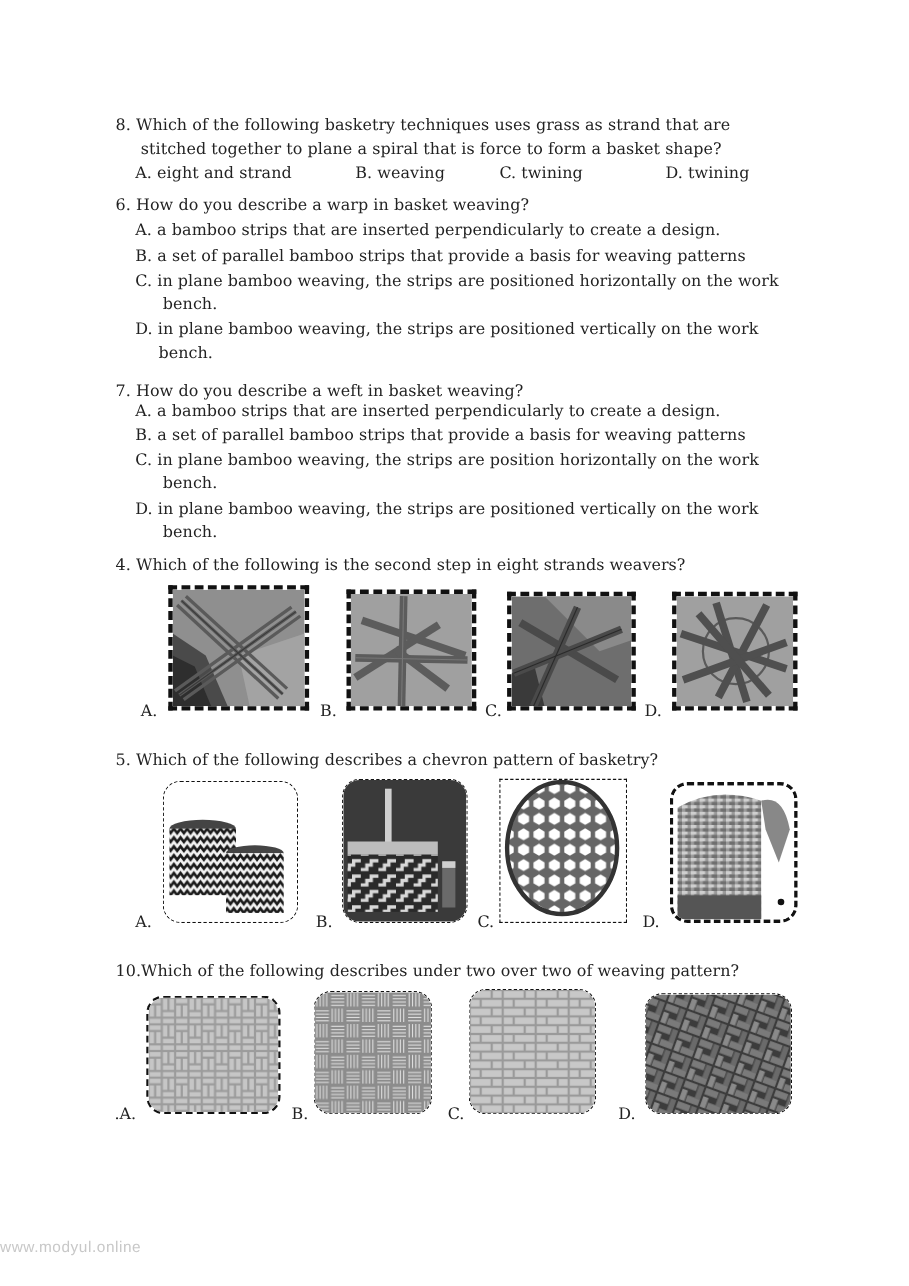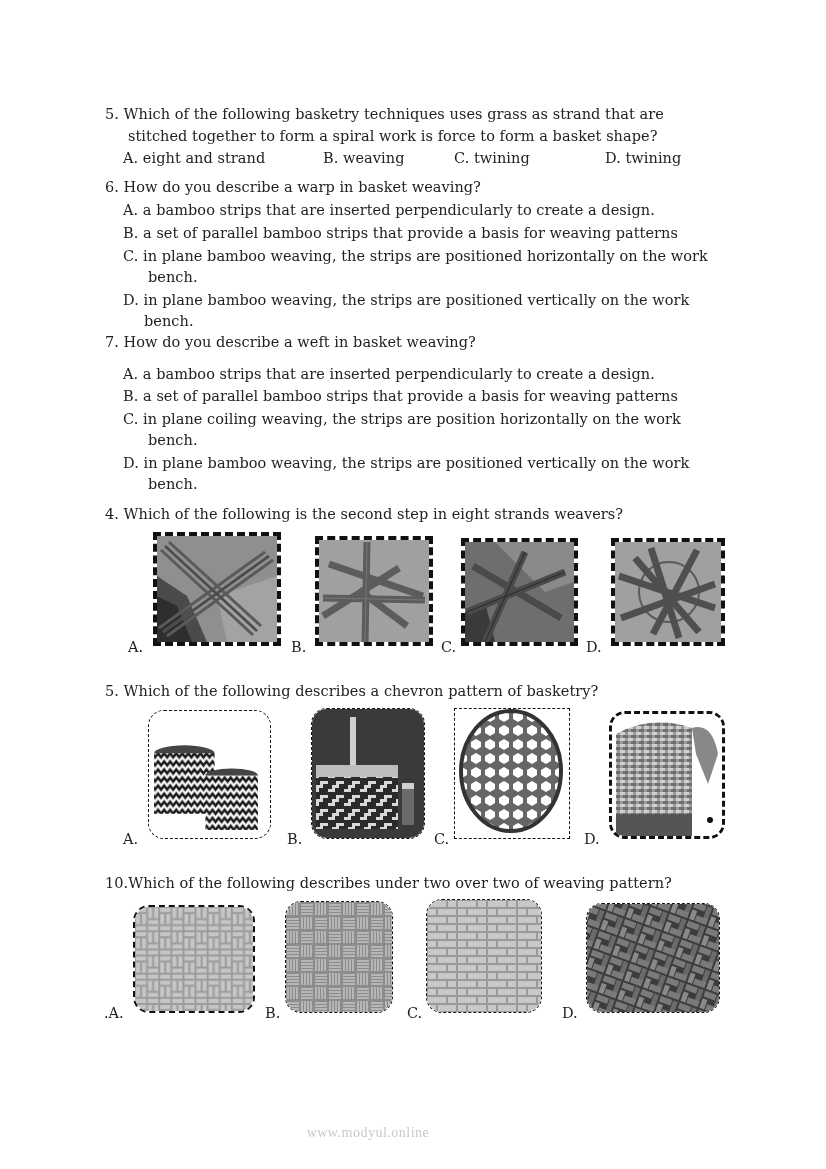--- a/index.html
+++ b/index.html
@@ -2,45 +2,45 @@
 <html><head>
 <meta charset="utf-8">
 <style>
   html, body { margin: 0; padding: 0; background: #ffffff; }
   body { width: 826px; height: 1169px; position: relative; overflow: hidden;
          font-family: "DejaVu Serif", "Liberation Serif", serif; color: #222; }
   .txt { position: absolute; font-size: 14.5px; line-height: 20px; white-space: nowrap; letter-spacing: 0.05px; }
   .lbl { position: absolute; font-size: 14.5px; line-height: 18px; }
   .img { position: absolute; box-sizing: border-box; overflow: hidden; }
   .img svg { display: block; width: 100%; height: 100%; }
-  .footer { position: absolute; left: 0; width: 736px; top: 1125px; text-align: center;
-            font-family: Liberation Serif, serif; font-size: 14px; color: #c8c8c8; letter-spacing: 0.5px; }
+  .footer { position: absolute; left: 0; width: 736px; top: 1125px; text-align: left;
+            font-family: Liberation Sans, sans-serif; font-size: 14px; color: #c8c8c8; letter-spacing: 0.5px; }
 </style>
 </head>
 <body>
 
-<div class="txt" style="left:105px;top:104px">5. Which of the following basketry techniques uses grass as strand that are</div>
-<div class="txt" style="left:128px;top:126px">stitched together to  form a spiral work is force to form a basket shape?</div>
+<div class="txt" style="left:105px;top:104px">8. Which of the following basketry techniques uses grass as strand that are</div>
+<div class="txt" style="left:128px;top:126px">stitched together to  plane a spiral that is force to form a basket shape?</div>
 <div class="txt" style="left:123px;top:148px">A. eight and strand</div>
 <div class="txt" style="left:323px;top:148px">B. weaving</div>
 <div class="txt" style="left:454px;top:148px">C. twining</div>
 <div class="txt" style="left:605px;top:148px">D. twining</div>
 
 <div class="txt" style="left:105px;top:177px">6. How do you describe a warp in basket weaving?</div>
 <div class="txt" style="left:123px;top:200px">A. a bamboo strips that are inserted perpendicularly to create a design.</div>
 <div class="txt" style="left:123px;top:223px">B. a set of parallel bamboo strips that provide a basis for weaving patterns</div>
 <div class="txt" style="left:123px;top:246px">C. in plane bamboo weaving, the strips are positioned horizontally on the work</div>
 <div class="txt" style="left:148px;top:267px">bench.</div>
 <div class="txt" style="left:123px;top:290px">D. in plane bamboo weaving, the strips are positioned vertically on the work</div>
 <div class="txt" style="left:144px;top:311px">bench.</div>
 
-<div class="txt" style="left:105px;top:332px">7. How do you describe a weft in basket weaving?</div>
+<div class="txt" style="left:105px;top:346px">7. How do you describe a weft in basket weaving?</div>
 <div class="txt" style="left:123px;top:364px">A. a bamboo strips that are inserted perpendicularly to create a design.</div>
 <div class="txt" style="left:123px;top:386px">B. a set of parallel bamboo strips that provide a basis for weaving patterns</div>
-<div class="txt" style="left:123px;top:409px">C. in plane coiling weaving, the strips are position horizontally on the work</div>
+<div class="txt" style="left:123px;top:409px">C. in plane bamboo weaving, the strips are position horizontally on the work</div>
 <div class="txt" style="left:148px;top:430px">bench.</div>
 <div class="txt" style="left:123px;top:453px">D. in plane bamboo weaving, the strips are positioned vertically on the work</div>
 <div class="txt" style="left:148px;top:474px">bench.</div>
 
 <div class="txt" style="left:105px;top:504px">4. Which of the following is the second step in eight strands weavers?</div>
 
 <div class="lbl" style="left:128px;top:638px">A.</div>
 <div class="img" style="left:153px;top:532px;width:128px;height:114px;border:4px dashed #111">
   <svg viewBox="0 0 120 106" preserveAspectRatio="none">
     <rect width="120" height="106" fill="#8f8f8f"></rect>

